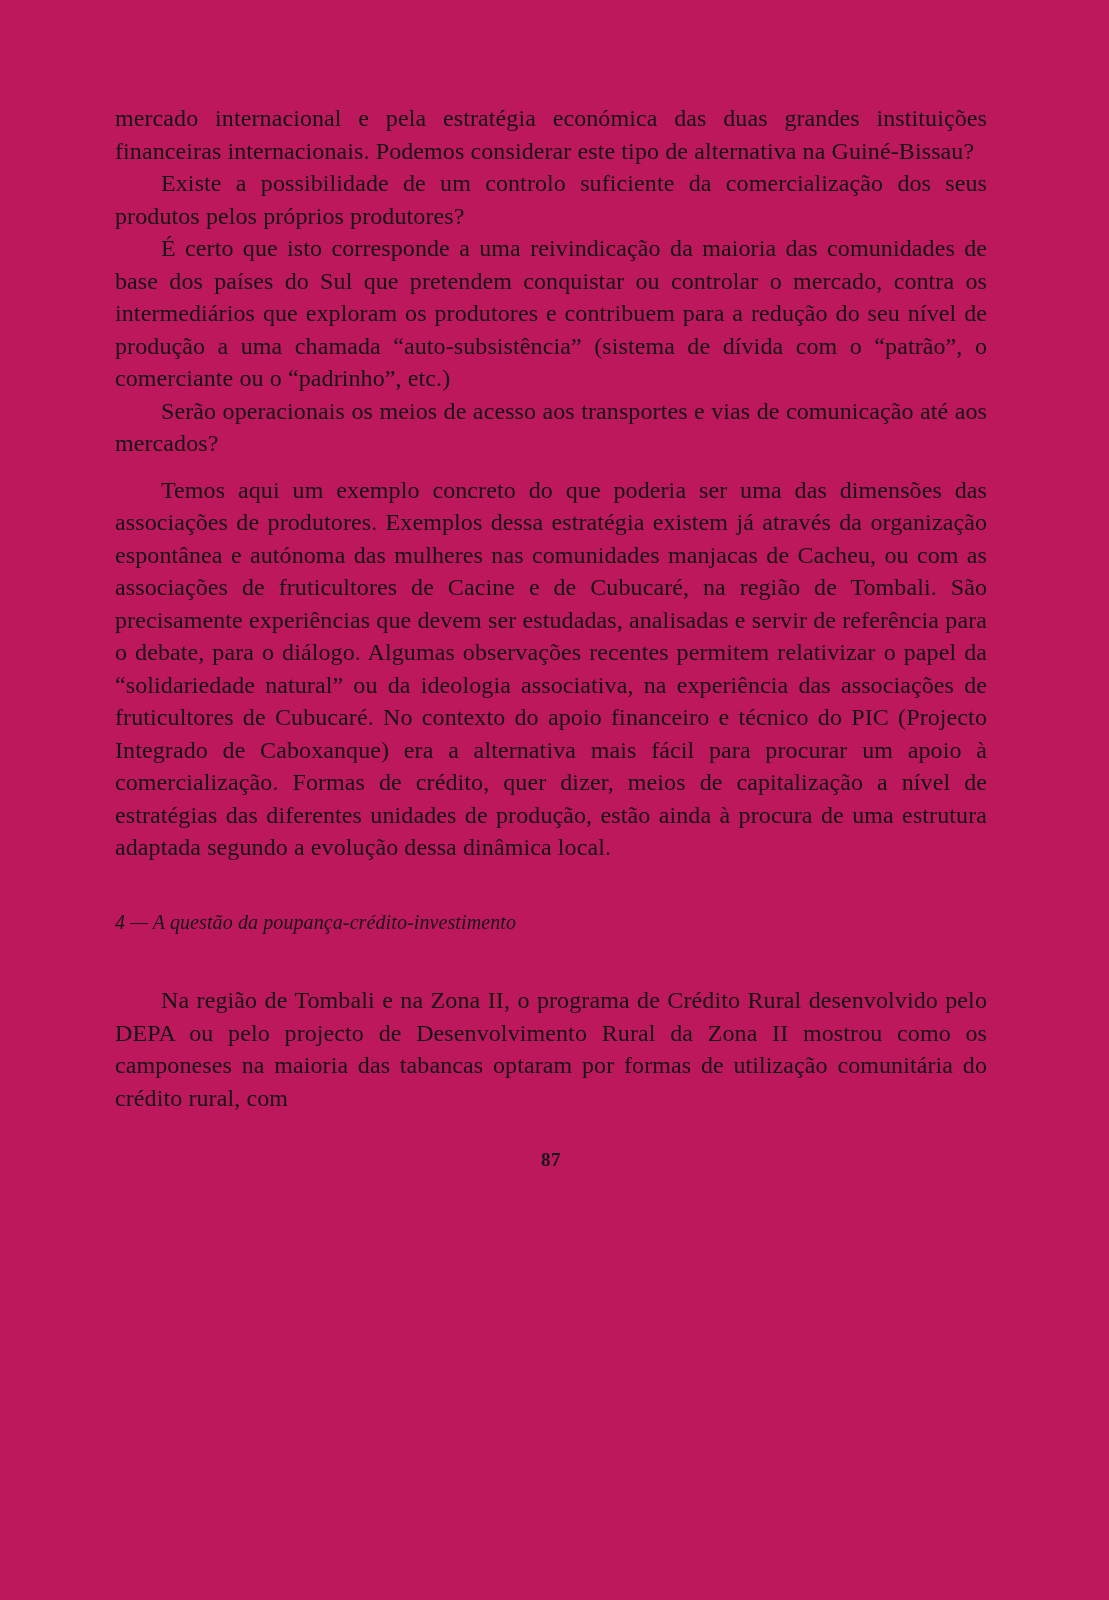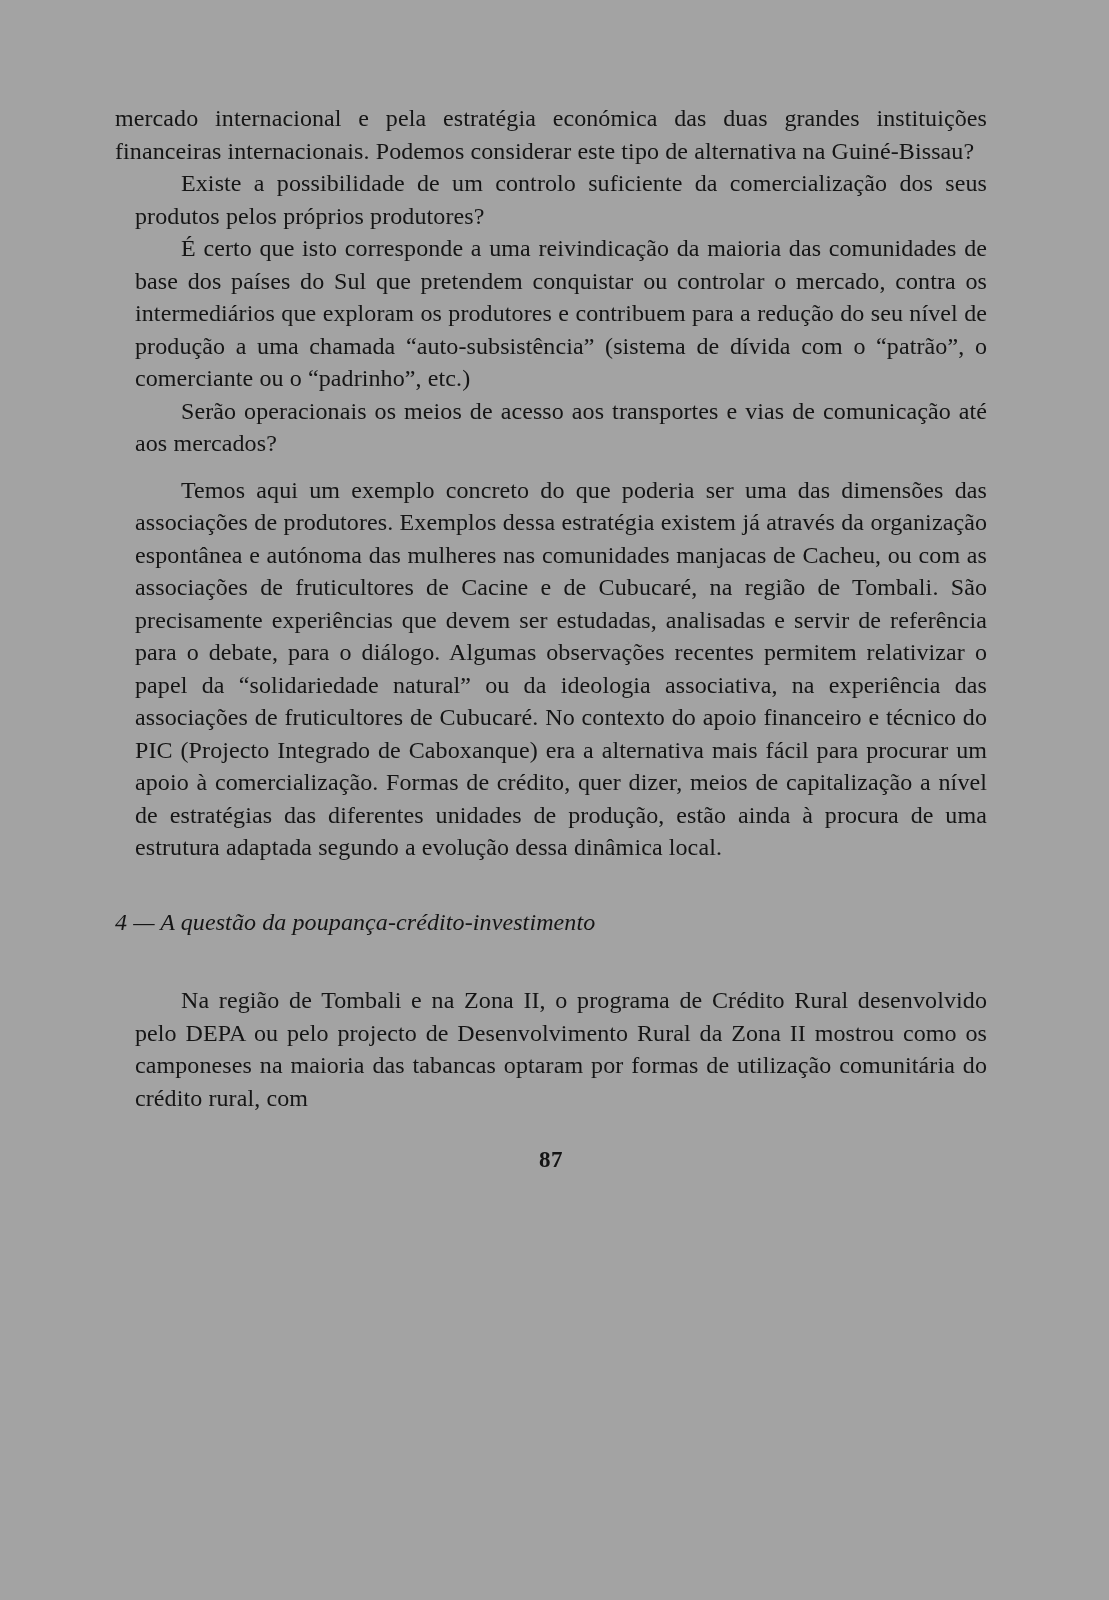--- a/index.html
+++ b/index.html
@@ -4,58 +4,57 @@
 <style>
   html, body {
     margin: 0;
     padding: 0;
     background: #ffffff;
   }
   .page {
     position: relative;
     width: 1109px;
     height: 1600px;
-    background: #a3a3a3;
+    background: #be185d;
     overflow: hidden;
     font-family: "Liberation Serif", "DejaVu Serif", serif;
     color: #151515;
   }
   .text-block {
     position: absolute;
     top: 102px;
     left: 115px;
     width: 872px;
     font-size: 24px;
     line-height: 32.5px;
     text-align: justify;
     letter-spacing: 0.1px;
   }
   p.para {
     margin: 0;
   }
   p.para.indent {
     text-indent: 46px;
-    margin-left: 20px;
   }
   p.para.space-before {
     margin-top: 14px;
   }
   h2.section-heading {
     margin: 42px 0 46px 0;
-    font-size: 24px;
+    font-size: 20px;
     font-weight: normal;
     font-style: italic;
     line-height: 32.5px;
     text-align: left;
     text-indent: 0;
   }
   .page-number {
     margin-top: 30px;
     text-align: center;
-    font-size: 23px;
+    font-size: 19px;
     font-weight: bold;
     letter-spacing: 0.5px;
   }
 </style>
 </head>
 <body>
 
 <div class="page">
   <div class="text-block">
 

